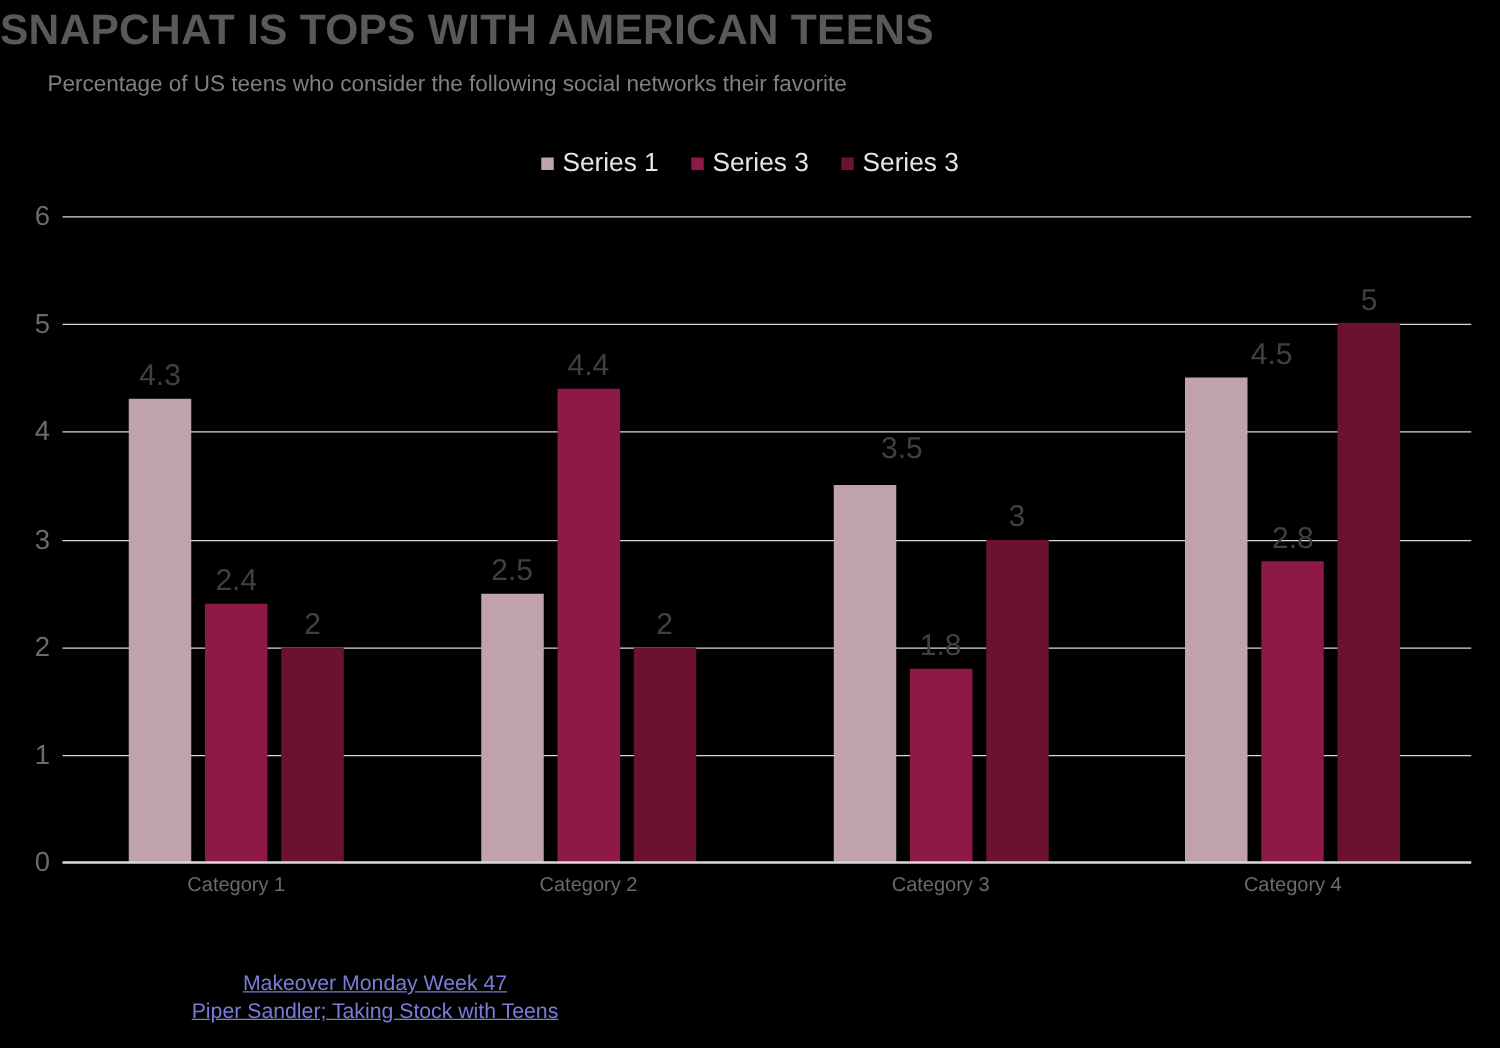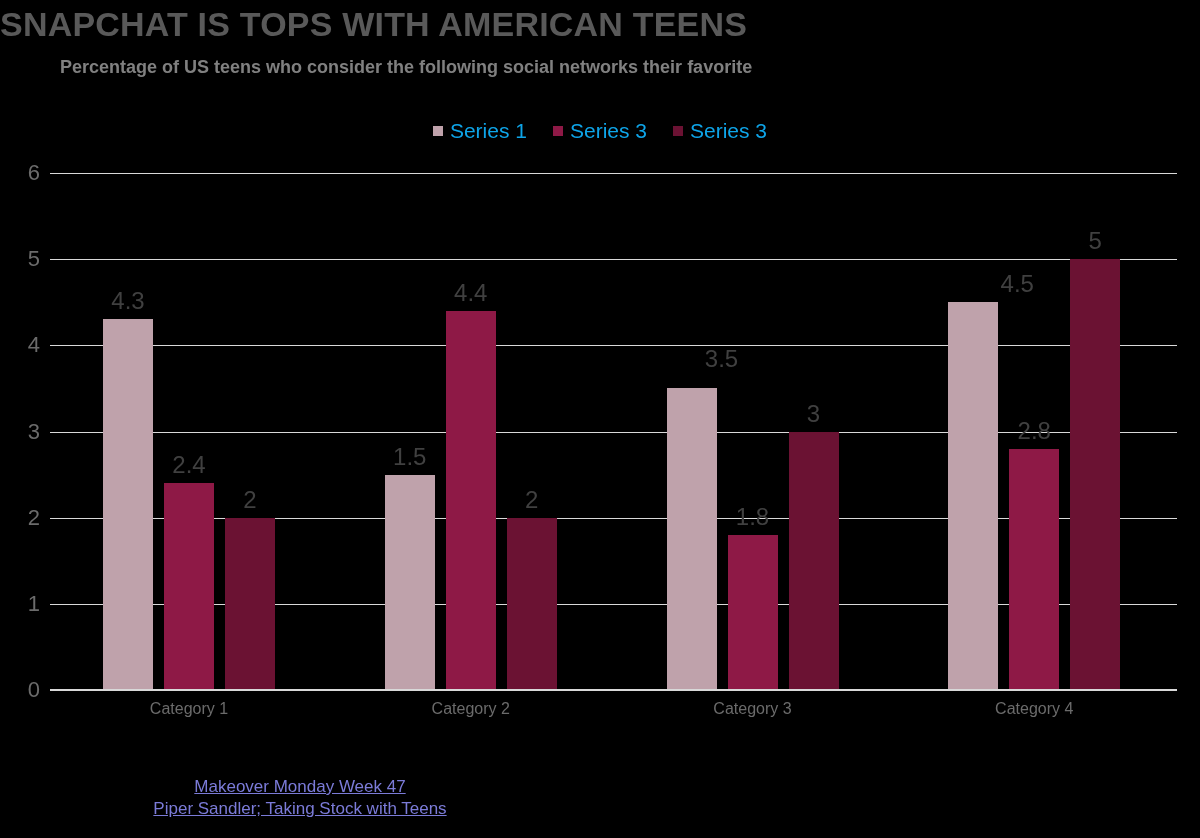--- a/index.html
+++ b/index.html
@@ -31,24 +31,24 @@
     width: 1200px;
     text-align: left;
     font-size: 34px;
     font-weight: bold;
     color: #595959;
     letter-spacing: 0.2px;
     white-space: nowrap;
   }
   .chart-subtitle {
     position: absolute;
-    left: 60px;
+    left: 38px;
     top: 57px;
     font-size: 18px;
-    font-weight: bold;
+    font-weight: normal;
     color: #808080;
     white-space: nowrap;
   }
 
   
   .legend {
     position: absolute;
     left: 0;
     top: 120px;
     width: 1200px;
@@ -63,21 +63,21 @@
     gap: 7px;
   }
   .legend-swatch {
     width: 10px;
     height: 10px;
     display: inline-block;
     flex: none;
   }
   .legend-label {
     font-size: 21px;
-    color: #0ea5e9;
+    color: #e5e5e5;
     white-space: nowrap;
     line-height: 1;
   }
 
   
   .plot {
     position: absolute;
     left: 50px;
     top: 173px;
     width: 1127px;
@@ -243,21 +243,21 @@
             <div class="bar-wrap">
               <div class="bar" style="height: 172.333px; background: rgb(107, 18, 51);"></div>
               <div class="bar-label" style="bottom: 178.333px;">2</div>
             </div>
           </div>
         </div>
         <div class="group">
           <div class="bars">
             <div class="bar-wrap">
               <div class="bar" style="height: 215.417px; background: rgb(191, 162, 171);"></div>
-              <div class="bar-label" style="bottom: 221.417px;">1.5</div>
+              <div class="bar-label" style="bottom: 221.417px;">2.5</div>
             </div>
             <div class="bar-wrap">
               <div class="bar" style="height: 379.133px; background: rgb(142, 25, 70);"></div>
               <div class="bar-label" style="bottom: 385.133px;">4.4</div>
             </div>
             <div class="bar-wrap">
               <div class="bar" style="height: 172.333px; background: rgb(107, 18, 51);"></div>
               <div class="bar-label" style="bottom: 178.333px;">2</div>
             </div>
           </div>

